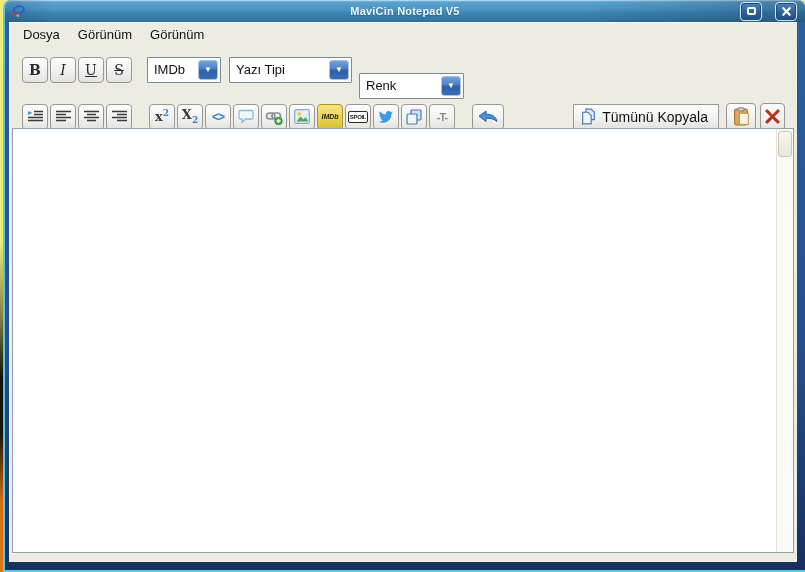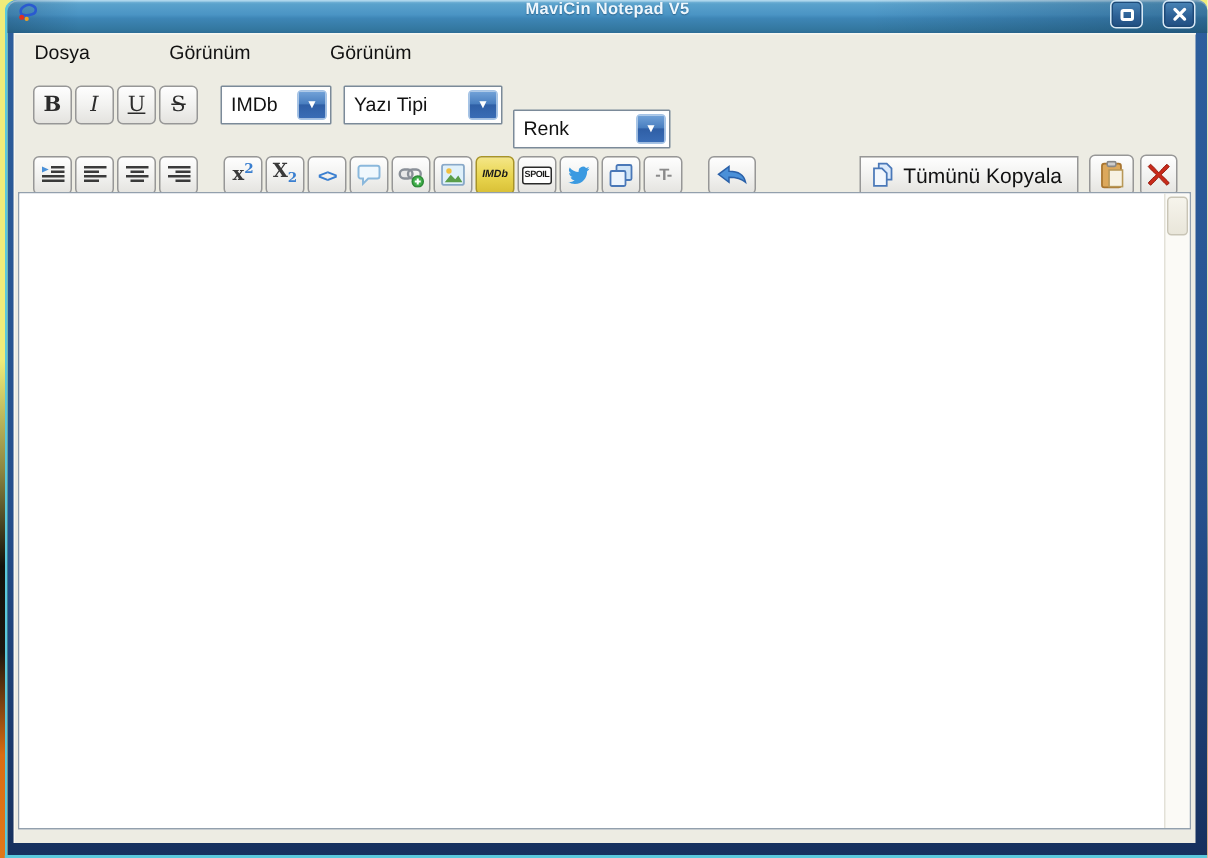--- a/index.html
+++ b/index.html
@@ -16,21 +16,21 @@
     border-left:2px solid #5ac8dc; border-bottom:2px solid #5ac8dc;
     border-radius:8px 8px 0 0;
     background:linear-gradient(to bottom,#2d5f9e 0%,#254f8c 60%,#16305e 100%);
   }
 
   
   .titlebar {
     height:22px; border-radius:7px 7px 0 0; position:relative;
     background:linear-gradient(to bottom,#8cc2e0 0%,#5aa2cc 12%,#4a94c4 45%,#3e86b6 55%,#33779f 90%,#2d6d96 100%);
     box-shadow:inset 0 1px 0 #aed6ec;
-    display:flex; 
+    display:flex; align-items:center;
   }
   .titlebar::after {
     content:""; position:absolute; inset:0; border-radius:7px 7px 0 0; pointer-events:none;
     background:linear-gradient(to right,rgba(0,20,50,.18) 0%,rgba(0,0,0,0) 6%,rgba(0,0,0,0) 72%,rgba(0,25,55,.28) 100%);
   }
   .win-icon { width:17px; height:17px; margin-left:5px; z-index:2; }
   .win-title {
     position:absolute; left:0; right:0; text-align:center;
     font-size:11px; font-weight:bold; color:#eef7fd; letter-spacing:.2px;
     text-shadow:0 1px 1px #2a6089; z-index:1;
@@ -44,21 +44,21 @@
   }
   .max-glyph { width:9px; height:8px; border:2px solid #fff; border-radius:2px; }
 
   
   .window-body {
     margin:0 8px 0 4px; height:540px; background:#edece3;
     box-shadow:inset 1px 1px 0 #f8f7f1; position:relative;
   }
 
   
-  .menubar { height:24px; display:flex; align-items:center; padding-left:5px;gap:35px; }
+  .menubar { height:24px; display:flex; align-items:center; padding-left:5px; }
   .menu-item { font-size:13px; color:#111; padding:3px 9px; }
 
   
   .toolbar-row { display:flex; align-items:center; padding-left:13px; }
   .row1 { margin-top:10px; height:27px; }
   .row2 { margin-top:20px; height:27px; padding-right:10px; }
 
   .tb-btn {
     width:26px; height:26px; border:1px solid #979797; border-radius:4px;
     background:linear-gradient(to bottom,#fefefe 0%,#f2f2f0 50%,#e4e3df 100%);
@@ -74,21 +74,21 @@
   .gap14 { width:13px; flex:none; }
   .gap16 { width:15px; flex:none; }
 
   
   .dropdown {
     height:26px; border:1px solid #7b8a99; background:#fff; border-radius:1px;
     display:flex; align-items:center; position:relative; flex:none; cursor:default;
     box-shadow:inset 0 0 0 1px #fdfdfd;
   }
   .dd-size { width:74px; margin-right:8px; }
-  .dd-font { width:106px; margin-right:7px; }
+  .dd-font { width:123px; margin-right:7px; }
   .dd-color { width:105px;margin-top:32px; }
   .dd-value { font-size:13px; color:#111; padding-left:6px; }
   .dd-arrow-btn {
     position:absolute; right:2px; top:2px; width:20px; height:20px; border-radius:3px;
     background:linear-gradient(to bottom,#72a2d8 0%,#4a7fc0 45%,#2f5fa6 50%,#3a6db6 100%);
     border:1px solid #a6c4e6; display:flex; align-items:center; justify-content:center;
   }
   .dd-arrow { color:#fff; font-size:8px; line-height:1; }
 
   

